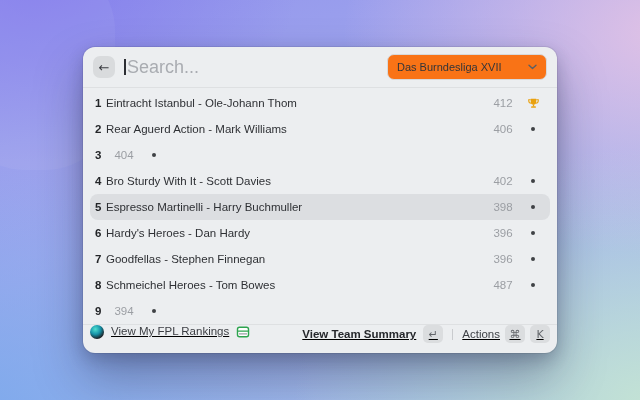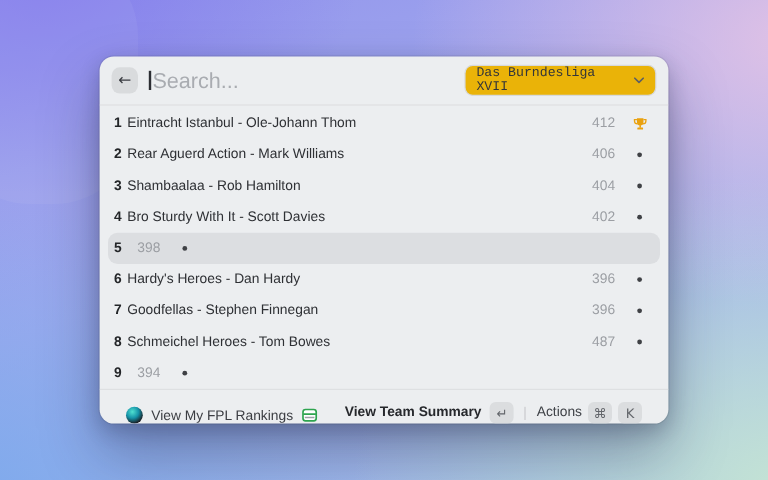--- a/index.html
+++ b/index.html
@@ -39,43 +39,43 @@
   }
   @keyframes blink { 50% { opacity: 0; } }
   .search-input {
     width: 100%; border: none; outline: none; background: transparent;
     font-size: 18px; color: #26282c; padding-left: 3px;
     font-family: "Liberation Sans", "DejaVu Sans", sans-serif;
   }
   .search-input::placeholder { color: #a9acb1; }
   .dropdown {
     flex: none; width: 160px; height: 26px; border-radius: 7px;
-    background: #eab308; border: 1px solid #d7d9db;
+    background: #f97316; border: 1px solid #d7d9db;
     display: flex; align-items: center; justify-content: space-between;
-    padding: 0 9px; cursor: pointer; font-family: Liberation Mono, monospace;
+    padding: 0 9px; cursor: pointer;
   }
   .dropdown-label { font-size: 11px; color: #333539; }
   .chevron-down { flex: none; margin-left: 6px; display: flex; }
   .hsep { height: 1px; flex: none; background: #dee0e2; }
   
   .list { flex: none; padding: 2px 7px 0; }
   .row {
     height: 26px; display: flex; align-items: center;
     padding: 0 5px; border-radius: 8px; cursor: pointer;
   }
   .row.selected { background: #dcdee1; }
   .rank { width: 11px; flex: none; font-size: 11.5px; font-weight: bold; color: #232528; text-align: left; }
   .name { flex: 1; margin-left: 0; font-size: 11.5px; color: #2e3034; white-space: nowrap; overflow: hidden; }
   .points { flex: none; width: 36px; text-align: center; font-size: 11.5px; color: #9b9ea3; }
   .marker { flex: none; width: 24px; display: flex; align-items: center; justify-content: center; }
   .dot-icon { width: 4px; height: 4px; border-radius: 50%; background: #3f4145; }
   
   .footer {
     flex: 1; min-height: 26px; border-top: 1px solid #dee0e2;
-    display: flex; align-items: flex-end; padding: 0 22px; gap: 7px;
+    display: flex; align-items: flex-start; padding: 0 7px; gap: 7px; text-decoration: underline;
   }
   .ext-icon {
     width: 14px; height: 14px; border-radius: 50%; flex: none;
     background: radial-gradient(circle at 38% 30%, #4fe0d0 0%, #1592a8 40%, #1b1d22 75%);
   }
   .footer-source-label { font-size: 11.5px; color: #3c3e43; }
   .footer-right { margin-left: auto; display: flex; align-items: center; gap: 7px; }
   .primary-action { display: flex; align-items: center; gap: 7px; cursor: pointer; background: none; border: none; padding: 0; }
   .primary-action-label { font-size: 11.5px; font-weight: bold; color: #26282c; font-family: "Liberation Sans", "DejaVu Sans", sans-serif; }
   .key-badge {
@@ -138,40 +138,40 @@
       <span class="name">Rear Aguerd Action - Mark Williams</span>
       <span class="points">406</span>
       <span class="marker">
 
         <span class="marker-dot dot-icon" style="display: block;"></span>
       </span>
     </div>
 
     <div class="row">
       <span class="rank">3</span>
-      <span class="name">Shambaalaa - Rob Hamilton</span>
       <span class="points">404</span>
       <span class="marker">
 
         <span class="marker-dot dot-icon" style="display: block;"></span>
       </span>
     </div>
 
     <div class="row">
       <span class="rank">4</span>
       <span class="name">Bro Sturdy With It - Scott Davies</span>
       <span class="points">402</span>
       <span class="marker">
 
         <span class="marker-dot dot-icon" style="display: block;"></span>
       </span>
     </div>
 
     <div class="row selected">
       <span class="rank">5</span>
+      <span class="name">Espresso Martinelli - Harry Buchmuller</span>
       <span class="points">398</span>
       <span class="marker">
 
         <span class="marker-dot dot-icon" style="display: block;"></span>
       </span>
     </div>
 
     <div class="row">
       <span class="rank">6</span>
       <span class="name">Hardy's Heroes - Dan Hardy</span>

